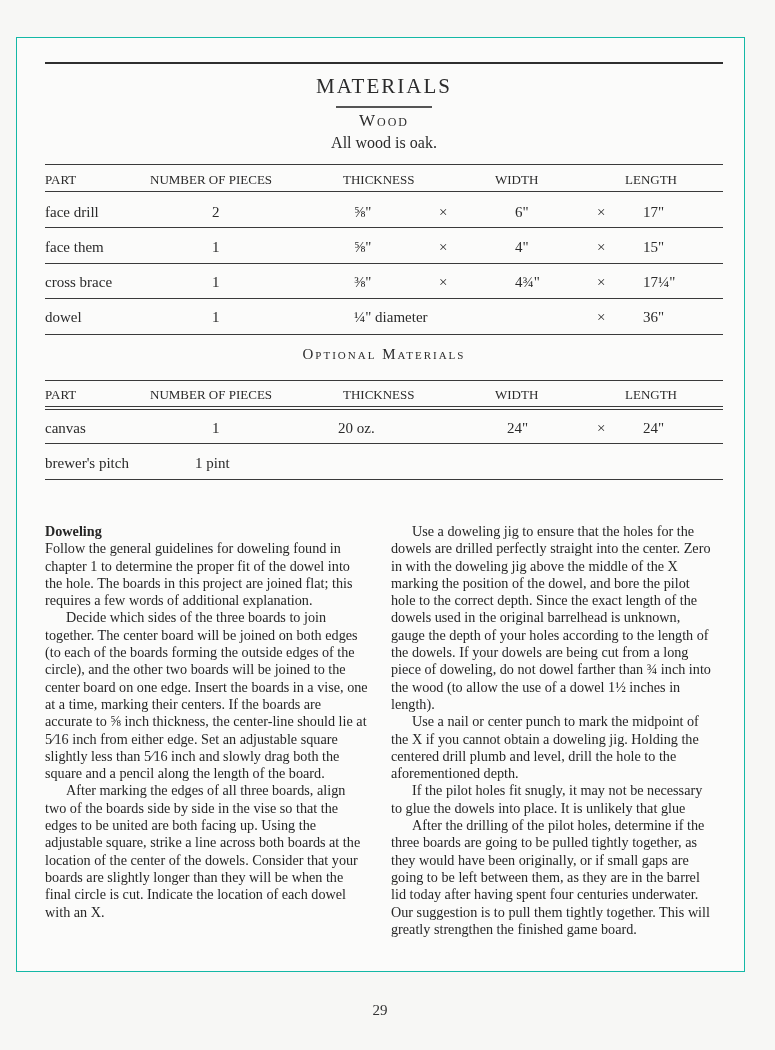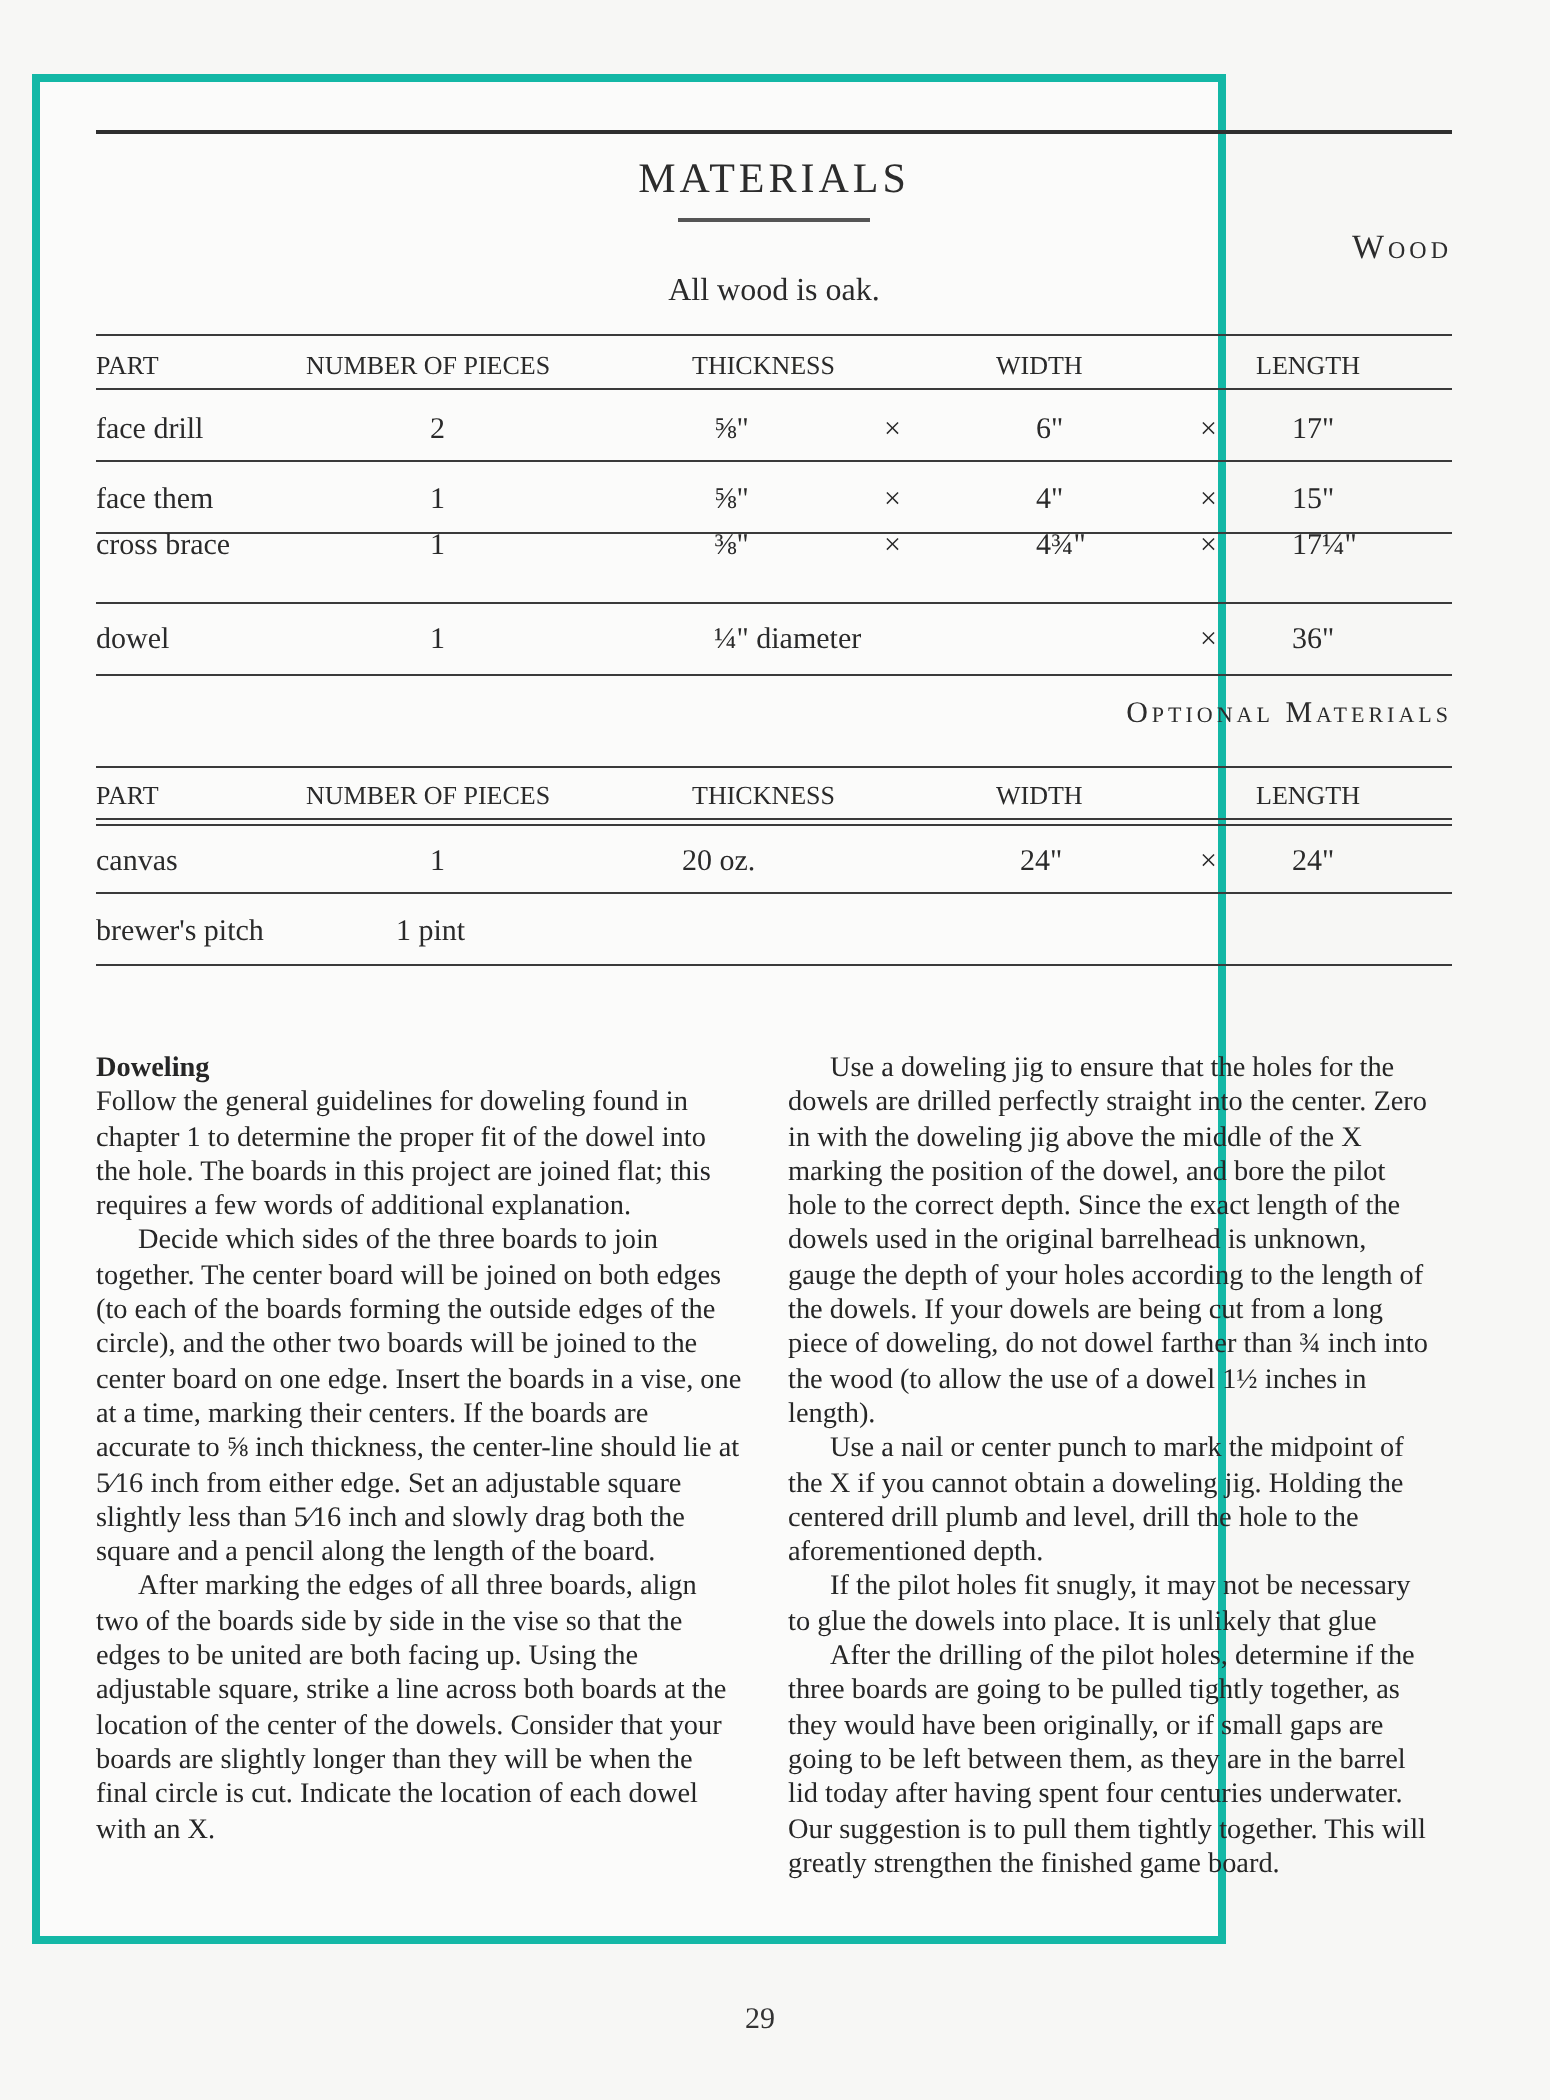--- a/index.html
+++ b/index.html
@@ -7,38 +7,38 @@
       width: 775px; height: 1050px;
       background: #f7f7f5;
       font-family: "Liberation Serif", "DejaVu Serif", serif;
       color: #2a2a2a;
       position: relative;
       overflow: hidden;
     }
     .frame {
       position: absolute;
       left: 16px; top: 37px;
-      width: 597px; height: 935px;
-      border: 4px solid #14b8a6;
+      width: 729px; height: 935px;
+      border: 1px solid #14b8a6;
       box-sizing: border-box;
       background: #fbfbfa;
     }
     .inner { position: absolute; left: 28px; width: 678px; top: 0; }
     .rule { position: absolute; left: 0; width: 678px; height: 0; border-top: 1px solid #3a3a3a; }
     .rule.thick { border-top: 2px solid #2f2f2f; }
 
     .title {
       position: absolute; left: 0; width: 678px; top: 36px;
       text-align: center; font-size: 21px; letter-spacing: 2px; color: #2c2c2c;
     }
     .title-rule {
       position: absolute; left: 291px; top: 68px; width: 96px; border-top: 2px solid #555;
     }
     .subhead {
-      position: absolute; left: 0; width: 678px; text-align: right;
+      position: absolute; left: 0; width: 678px; text-align: center;
       font-variant: small-caps; letter-spacing: 2px; color: #2c2c2c;
     }
     .subhead.wood { top: 73px; font-size: 17px; }
     .subhead.opt { top: 308px; font-size: 15px; }
     .note {
       position: absolute; left: 0; width: 678px; top: 96px;
       text-align: center; font-size: 16px;
     }
 
     .hdr, .row { position: absolute; left: 0; width: 678px; height: 20px; font-size: 15px; }
@@ -112,21 +112,21 @@
       <span class="cell c-part">face them</span>
       <span class="cell c-num">1</span>
       <span class="cell c-thk">⅝"</span>
       <span class="cell c-x1">×</span>
       <span class="cell c-wid">4"</span>
       <span class="cell c-x2">×</span>
       <span class="cell c-len">15"</span>
     </div>
     <div class="rule" style="top:225px"></div>
 
-    <div class="row" style="top:224px">
+    <div class="row" style="top:236px">
       <span class="cell c-part">cross brace</span>
       <span class="cell c-num">1</span>
       <span class="cell c-thk">⅜"</span>
       <span class="cell c-x1">×</span>
       <span class="cell c-wid">4¾"</span>
       <span class="cell c-x2">×</span>
       <span class="cell c-len">17¼"</span>
     </div>
     <div class="rule" style="top:260px"></div>
 

